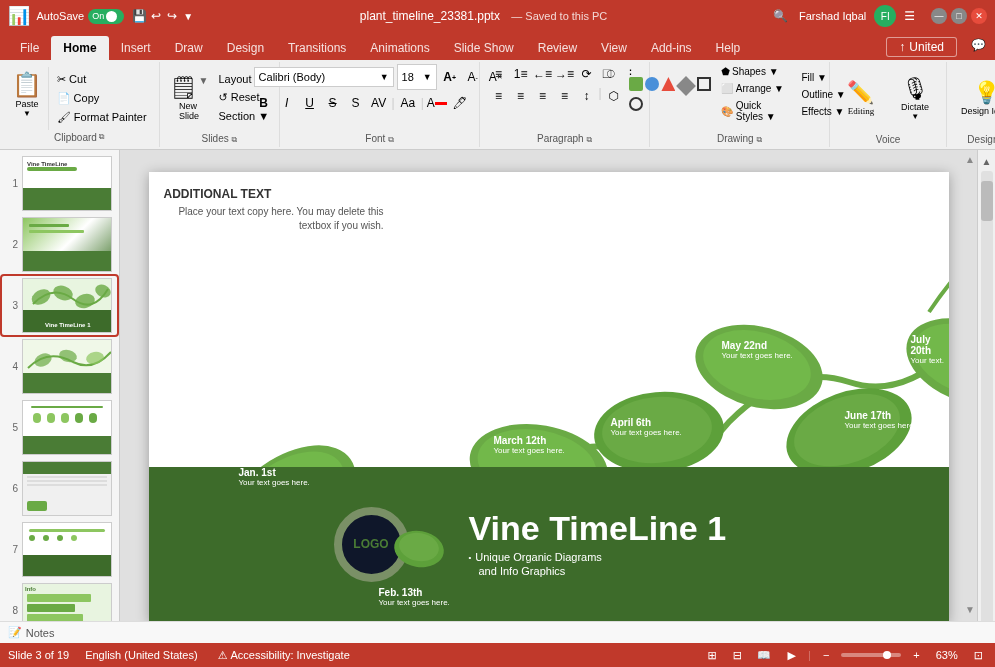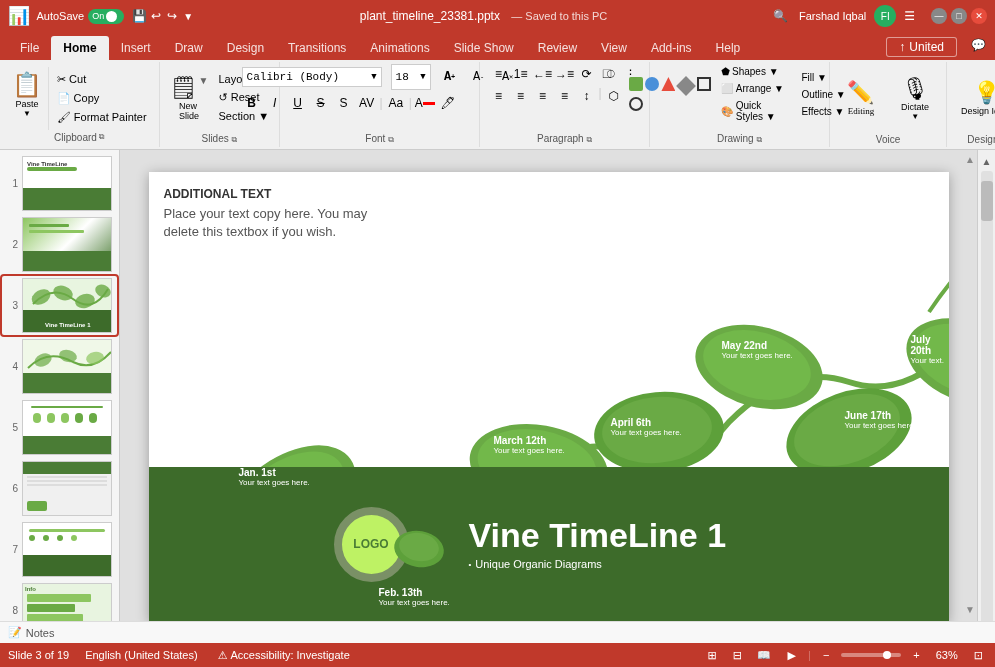--- a/index.html
+++ b/index.html
@@ -332,21 +332,21 @@
         <div class="rb-btn-sm">Layout ▼</div>
         <div class="rb-btn-sm">↺ Reset</div>
         <div class="rb-btn-sm">Section ▼</div>
       </div>
     </div>
     <span class="ribbon-group-label">Slides <span style="font-size:8px;">⧉</span></span>
   </div>
 
   <div class="ribbon-group" style="min-width:200px;">
     <div class="ribbon-group-content" style="flex-direction:column;align-items:flex-start;gap:3px;">
-      <div style="display:flex;align-items:center;gap:9px;font-family:Liberation Mono, monospace;">
+      <div style="display:flex;align-items:center;gap:3px;">
         <div class="format-dropdown">
           <span style="font-size:11px;">Calibri (Body)</span>
           <span style="font-size:9px;">▼</span>
         </div>
         <div class="format-dropdown2">
           <span style="font-size:11px;">18</span>
           <span style="font-size:9px;">▼</span>
         </div>
         <div class="font-btn" style="font-weight:bold;">A<sup style="font-size:7px;">+</sup></div>
         <div class="font-btn">A<sup style="font-size:7px;">-</sup></div>
@@ -594,21 +594,21 @@
         <ellipse cx="820" cy="190" rx="65" ry="40" fill="#6aaa45" transform="rotate(20,820,190)"></ellipse>
         <ellipse cx="818" cy="188" rx="55" ry="33" fill="#72b84a" transform="rotate(20,818,188)"></ellipse>
 
         <path d="M 780 140 Q 820 80 860 60 Q 900 40 920 80" stroke="#6aaa45" stroke-width="4" fill="none"></path>
         <ellipse cx="900" cy="70" rx="40" ry="25" fill="#5da03a" transform="rotate(-30,900,70)"></ellipse>
         <ellipse cx="920" cy="55" rx="35" ry="22" fill="#6aaa45" transform="rotate(-10,920,55)"></ellipse>
       </svg>
 
       <div style="position:absolute;top:15px;left:15px;max-width:220px;background:rgba(255,255,255,0.1);">
         <div style="font-size:12px;font-weight:bold;color:#333;">ADDITIONAL TEXT</div>
-        <div style="font-size:13px;color:#555;line-height:1.4;margin-top:4px;">Place your text copy here. You may delete this textbox if you wish.</div>
+        <div style="font-size:10px;color:#555;line-height:1.4;margin-top:4px;text-align:right;">Place your text copy here. You may delete this textbox if you wish.</div>
       </div>
 
       <div style="position:absolute;top:295px;left:90px;z-index:10;">
         <div style="font-size:10px;font-weight:bold;color:#fff;">Jan. 1st</div>
         <div style="font-size:8px;color:#fff;max-width:75px;">Your text goes here.</div>
       </div>
 
       <div style="position:absolute;top:415px;left:230px;z-index:10;">
         <div style="font-size:10px;font-weight:bold;color:#fff;">Feb. 13th</div>
         <div style="font-size:8px;color:#fff;max-width:75px;">Your text goes here.</div>
@@ -634,35 +634,38 @@
         <div style="font-size:8px;color:#fff;max-width:80px;">Your text goes here.</div>
       </div>
 
       <div style="position:absolute;top:162px;left:762px;z-index:10;">
         <div style="font-size:10px;font-weight:bold;color:#fff;">July 20th</div>
         <div style="font-size:8px;color:#fff;">Your text.</div>
       </div>
 
       <div style="position:absolute;bottom:0;left:0;right:0;height:155px;background:#3d6b2a;display:flex;align-items:center;">
 
-        <div style="width:75px;height:75px;border-radius:50%;background:#bef264;border:8px solid #7a9066;display:flex;align-items:center;justify-content:center;margin-left:185px;flex-shrink:0;">
+        <div style="width:75px;height:75px;border-radius:50%;background:#0f172a;border:8px solid #7a9066;display:flex;align-items:center;justify-content:center;margin-left:185px;flex-shrink:0;">
           <span style="font-size:12px;font-weight:bold;color:#4a7c35;">LOGO</span>
         </div>
 
         <svg width="60" height="60" viewBox="0 0 60 60" style="margin-left:-20px;flex-shrink:0;">
           <ellipse cx="30" cy="35" rx="25" ry="18" fill="#5da03a" transform="rotate(10,30,35)"></ellipse>
           <ellipse cx="30" cy="33" rx="20" ry="14" fill="#6aaa45" transform="rotate(10,30,33)"></ellipse>
         </svg>
 
         <div style="margin-left:20px;">
           <div style="font-size:34px;font-weight:bold;color:white;line-height:1;">Vine TimeLine 1</div>
           <div style="display:flex;flex-direction:column;margin-top:6px;">
             <div style="display:flex;align-items:center;gap:4px;font-size:11px;color:white;">
               <span style="font-size:8px;">•</span>
               <span>Unique Organic Diagrams</span>
+            </div>
+            <div style="display:flex;align-items:center;gap:4px;font-size:11px;color:white;margin-top:2px;">
+              <span style="margin-left:10px;">and Info Graphics</span>
             </div>
           </div>
         </div>
       </div>
     </div>
 
     <div style="position:absolute;bottom:28px;right:2px;font-size:10px;color:#888;cursor:pointer;">▼</div>
   </div>
 
   <div id="right-panel">

